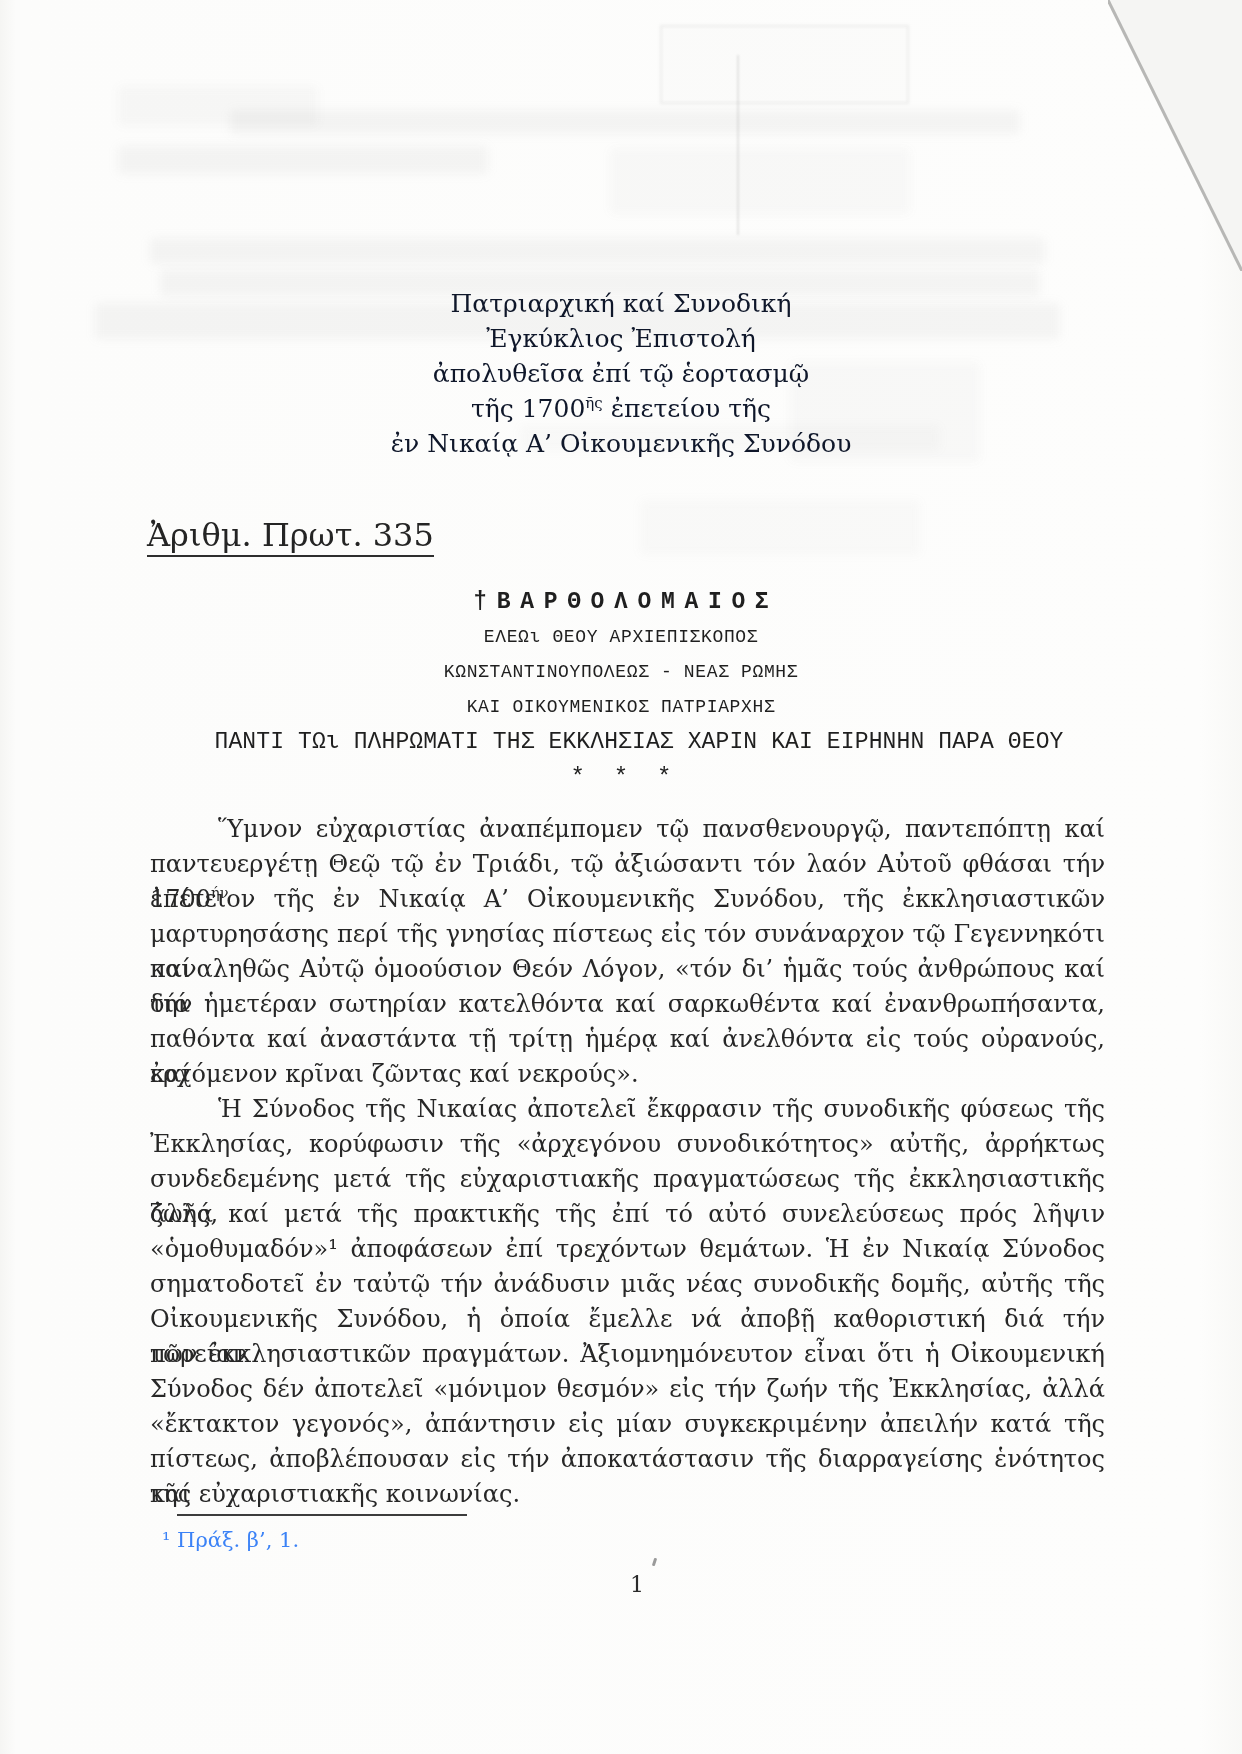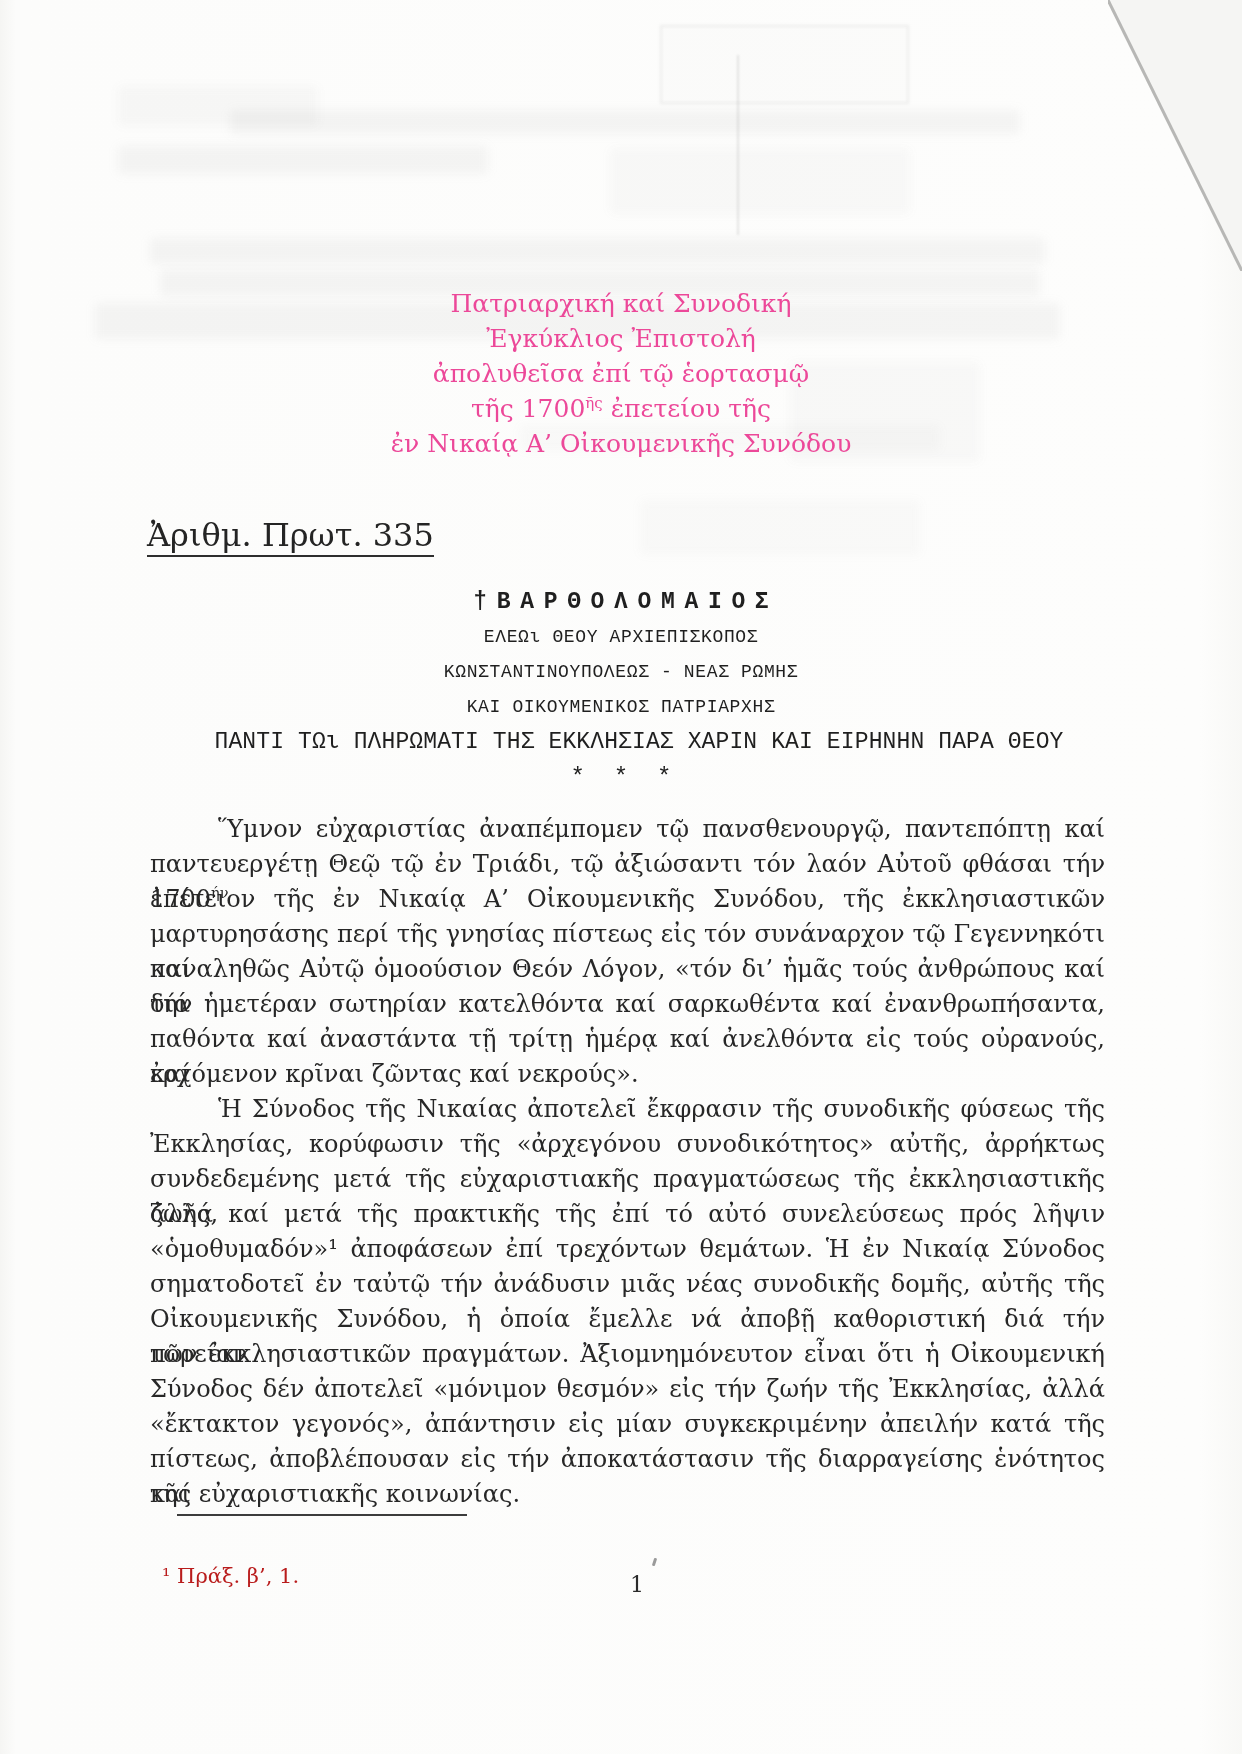--- a/index.html
+++ b/index.html
@@ -11,37 +11,37 @@
     -webkit-font-smoothing:antialiased;
   }
   .abs{position:absolute;}
   
   .ghost{position:absolute;background:rgba(150,150,150,0.09);filter:blur(5px);border-radius:4px;pointer-events:none;}
   .ghost-box{position:absolute;border:2px solid rgba(170,170,170,0.16);filter:blur(1.5px);background:rgba(200,200,200,0.04);pointer-events:none;}
   .crease-v{position:absolute;background:rgba(150,150,150,0.22);filter:blur(1px);pointer-events:none;}
   
   #corner-svg{position:absolute;top:0;right:0;pointer-events:none;}
   
-  .title-block{left:0;right:0;top:286px;text-align:center;font-size:25px;line-height:35px;color:#ec4899;}
+  .title-block{left:0;right:0;top:286px;text-align:center;font-size:25px;line-height:35px;color:#0f172a;}
   .proto{left:147px;top:516px;font-size:32px;border-bottom:2px solid #2e2e2e;padding-bottom:1px;color:#242424;}
   
   .heading-block{left:0;right:0;top:585px;text-align:center;line-height:35px;color:#1f1f1f;font-family:Liberation Mono, monospace;}
   .patriarch{font-size:23px;font-weight:700;letter-spacing:0.42em;text-indent:0.42em;}
   .hline{font-size:18px;letter-spacing:0.035em;}
   .salutation{font-size:23px;letter-spacing:0.005em;margin-left:36px;}
   .divider{font-size:24px;letter-spacing:0.3em;text-indent:0.3em;}
   
   .body-block{left:150px;top:812px;width:955px;}
   .bline{font-size:24px;height:35px;line-height:35px;text-align:justify;text-align-last:justify;white-space:normal;color:#272727;}
   .bline.last{text-align:left;text-align-last:left;}
   .bline.indent{padding-left:68px;}
   sup{font-size:0.6em;vertical-align:super;line-height:0;}
   
   .fn-rule{left:177px;top:1514px;width:290px;height:2px;background:#3c3c3c;}
-  .footnote{left:162px;top:1528px;font-size:21px;color:#b91c1c;margin-top:36px;}
+  .footnote{left:162px;top:1528px;font-size:21px;color:#3b82f6;}
   .pagenum{left:630px;top:1572px;font-size:22px;color:#2b2b2b;}
   .tickmark{left:653px;top:1558px;width:3px;height:8px;background:#9a9a9a;transform:rotate(18deg);border-radius:1px;}
 </style>
 </head>
 <body>
 
 <div class="ghost-box" style="left:660px;top:25px;width:245px;height:75px;"></div>
 <div class="ghost" style="left:118px;top:86px;width:200px;height:40px;opacity:.7;"></div>
 <div class="ghost" style="left:230px;top:110px;width:790px;height:24px;"></div>
 <div class="ghost" style="left:118px;top:146px;width:370px;height:28px;"></div>

